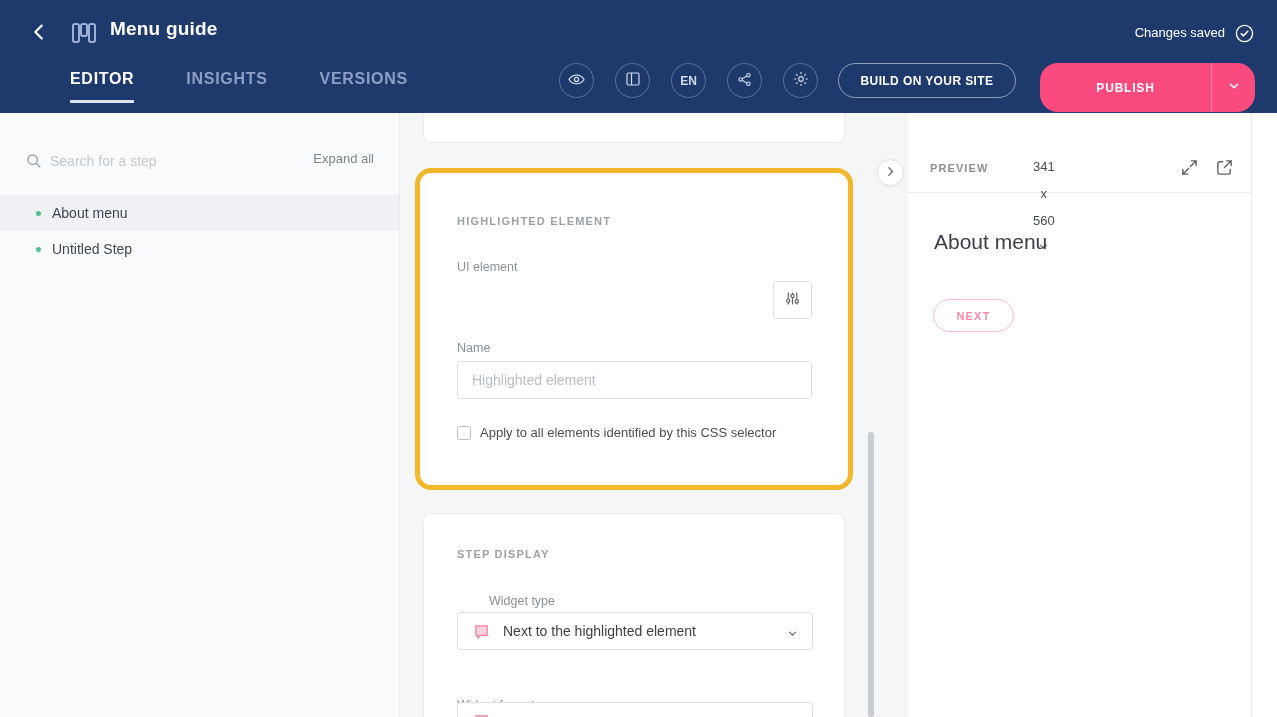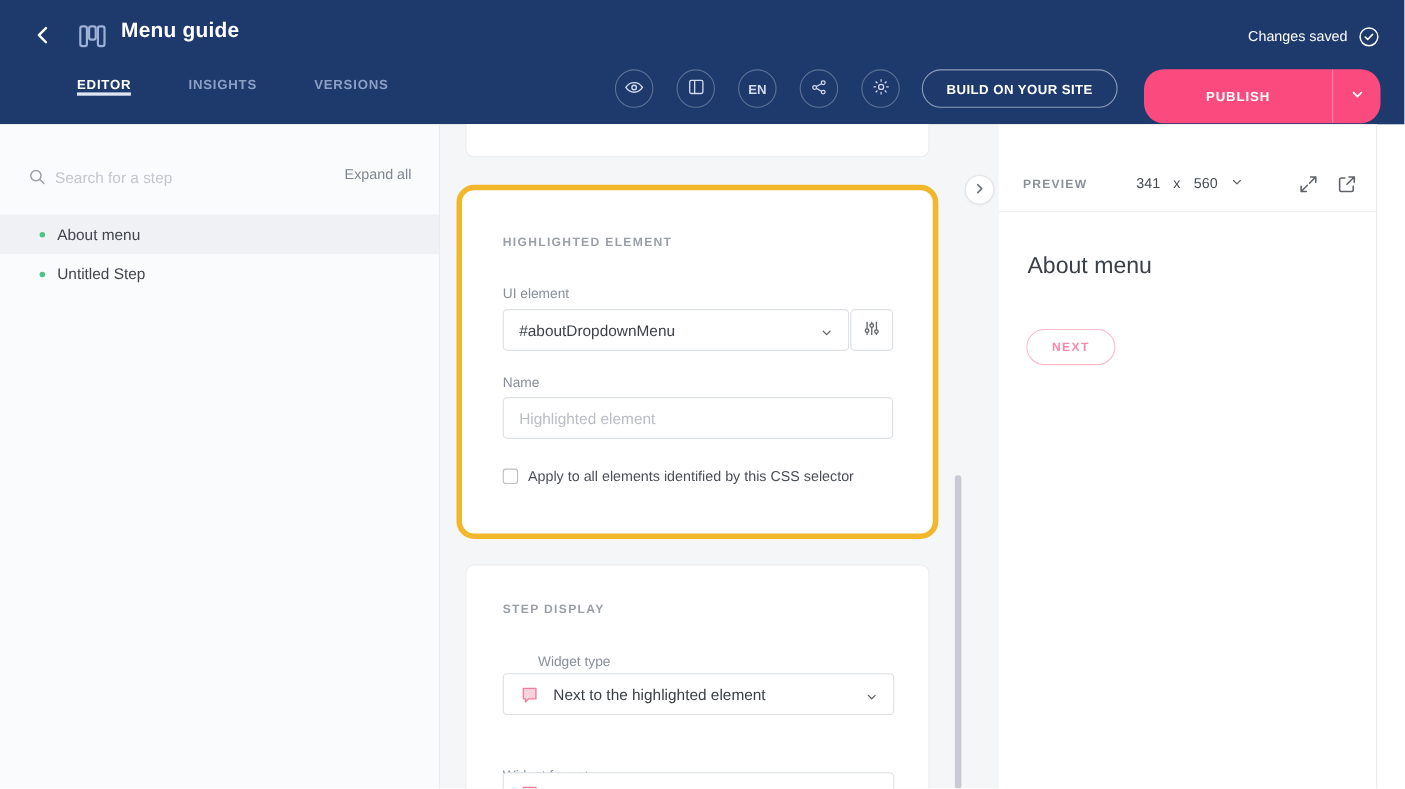--- a/index.html
+++ b/index.html
@@ -9,21 +9,21 @@
 
   
   .header { position:absolute; left:0; top:0; width:1277px; height:113px; background:#1e3a6d; }
   .back-btn { position:absolute; left:26px; top:20px; width:26px; height:26px; display:flex; align-items:center; justify-content:center; }
   .logo { position:absolute; left:70px; top:19px; width:28px; height:28px; }
   .app-title { position:absolute; left:110px; top:18px; font-size:19px; font-weight:700; color:#ffffff; letter-spacing:.2px; }
   .changes-saved { position:absolute; right:52px; top:25px; color:#ffffff; font-size:13px; font-weight:400; }
   .check-icon { position:absolute; right:23px; top:24px; width:19px; height:19px; }
 
   .tabs { position:absolute; left:70px; top:70px; display:flex; gap:52px; }
-  .tab { font-size:12px; font-weight:700; letter-spacing:.7px; color:#8d9fc5; border-bottom:3px solid transparent; }
+  .tab { font-size:16px; font-weight:700; letter-spacing:.7px; color:#8d9fc5; padding-bottom:12px; border-bottom:3px solid transparent; }
   .tab.active { color:#ffffff; border-bottom-color:#dfe5f3; }
 
   .hdr-circles { position:absolute; left:559px; top:63px; display:flex; gap:21px; }
   .hdr-circle { width:35px; height:35px; border-radius:50%; border:1px solid rgba(255,255,255,.28); display:flex; align-items:center; justify-content:center; color:#d3dbee; font-size:12px; font-weight:700; }
   .build-btn { position:absolute; left:838px; top:63px; width:178px; height:35px; border-radius:18px; border:1px solid rgba(255,255,255,.5); color:#ffffff; font-size:12px; font-weight:700; letter-spacing:.4px; }
   .publish-group { position:absolute; left:1040px; top:63px; width:215px; height:49px; border-radius:18px; background:#fb4a7e; display:flex; overflow:hidden; }
   .publish-main { flex:1; color:#ffffff; font-size:12px; font-weight:700; letter-spacing:.8px; display:flex; align-items:center; justify-content:center; }
   .publish-caret { width:44px; border-left:1px solid rgba(255,255,255,.35); display:flex; align-items:center; justify-content:center; }
 
   
@@ -68,21 +68,21 @@
 
   .main-scrollbar { position:absolute; left:468px; top:319px; width:6px; height:285px; background:#c8cbd1; border-radius:3px; }
 
   
   .collapse-btn { position:absolute; left:877px; top:159px; width:27px; height:27px; border-radius:50%; background:#ffffff; border:1px solid #e2e3e7; display:flex; align-items:center; justify-content:center; z-index:5; box-shadow:0 1px 3px rgba(0,0,0,.05); }
 
   
   .preview { position:absolute; left:908px; top:113px; width:344px; height:604px; background:#ffffff; border-right:1px solid #e9eaee; }
   .preview-header { position:absolute; left:0; right:0; top:34px; height:46px; border-bottom:1px solid #ededf0; }
   .pv-label { position:absolute; left:22px; top:15px; font-size:11px; font-weight:700; letter-spacing:1.1px; color:#8a9099; }
-  .pv-size { position:absolute; left:125px; top:12px; display:flex; align-items:center; gap:12px; font-size:13px; color:#474c55; cursor:pointer; }
+  .pv-size { position:absolute; left:125px; top:12px; display:flex; align-items:center; gap:12px; font-size:13px; color:#474c55; cursor:pointer;flex-direction:column; }
   .pv-expand { position:absolute; right:52px; top:11px; width:20px; height:20px; }
   .pv-external { position:absolute; right:17px; top:11px; width:20px; height:20px; }
   .pv-title { position:absolute; left:26px; top:117px; font-size:21px; color:#3b4048; }
   .pv-next-btn { position:absolute; left:25px; top:186px; width:81px; height:33px; border-radius:17px; border:1.5px solid #f9bccb; color:#fa89a8; font-size:11px; font-weight:700; letter-spacing:1.2px; background:#fff; }
 </style>
 </head>
 <body>
 
 <div class="app">
 
@@ -194,28 +194,20 @@
     </div>
   </aside>
 
   <main class="main">
     <div class="card-partial"></div>
 
     <section class="yellow-card">
       <div class="section-title yc-title">HIGHLIGHTED ELEMENT</div>
       <div class="field-label yc-ui-label">UI element</div>
 
-      <div class="select-box yc-select">
-        <span>#aboutDropdownMenu</span>
-        <span class="caret">
-          <svg width="11" height="11" viewBox="0 0 16 16" fill="none">
-              <path d="M3.5 6l4.5 4.5L12.5 6" stroke="#5f6368" stroke-width="1.6" stroke-linecap="round" stroke-linejoin="round"></path>
-            </svg>
-        </span>
-      </div>
       <button class="yc-settings-btn">
         <span>
           <svg width="17" height="17" viewBox="0 0 20 20" fill="none" stroke="#5f6368" stroke-width="1.4">
               <line x1="5" y1="3" x2="5" y2="17"></line>
               <line x1="10" y1="3" x2="10" y2="17"></line>
               <line x1="15" y1="3" x2="15" y2="17"></line>
               <circle cx="5" cy="12.5" r="1.9" fill="#ffffff"></circle>
               <circle cx="10" cy="7" r="1.9" fill="#ffffff"></circle>
               <circle cx="15" cy="13.5" r="1.9" fill="#ffffff"></circle>
             </svg>

